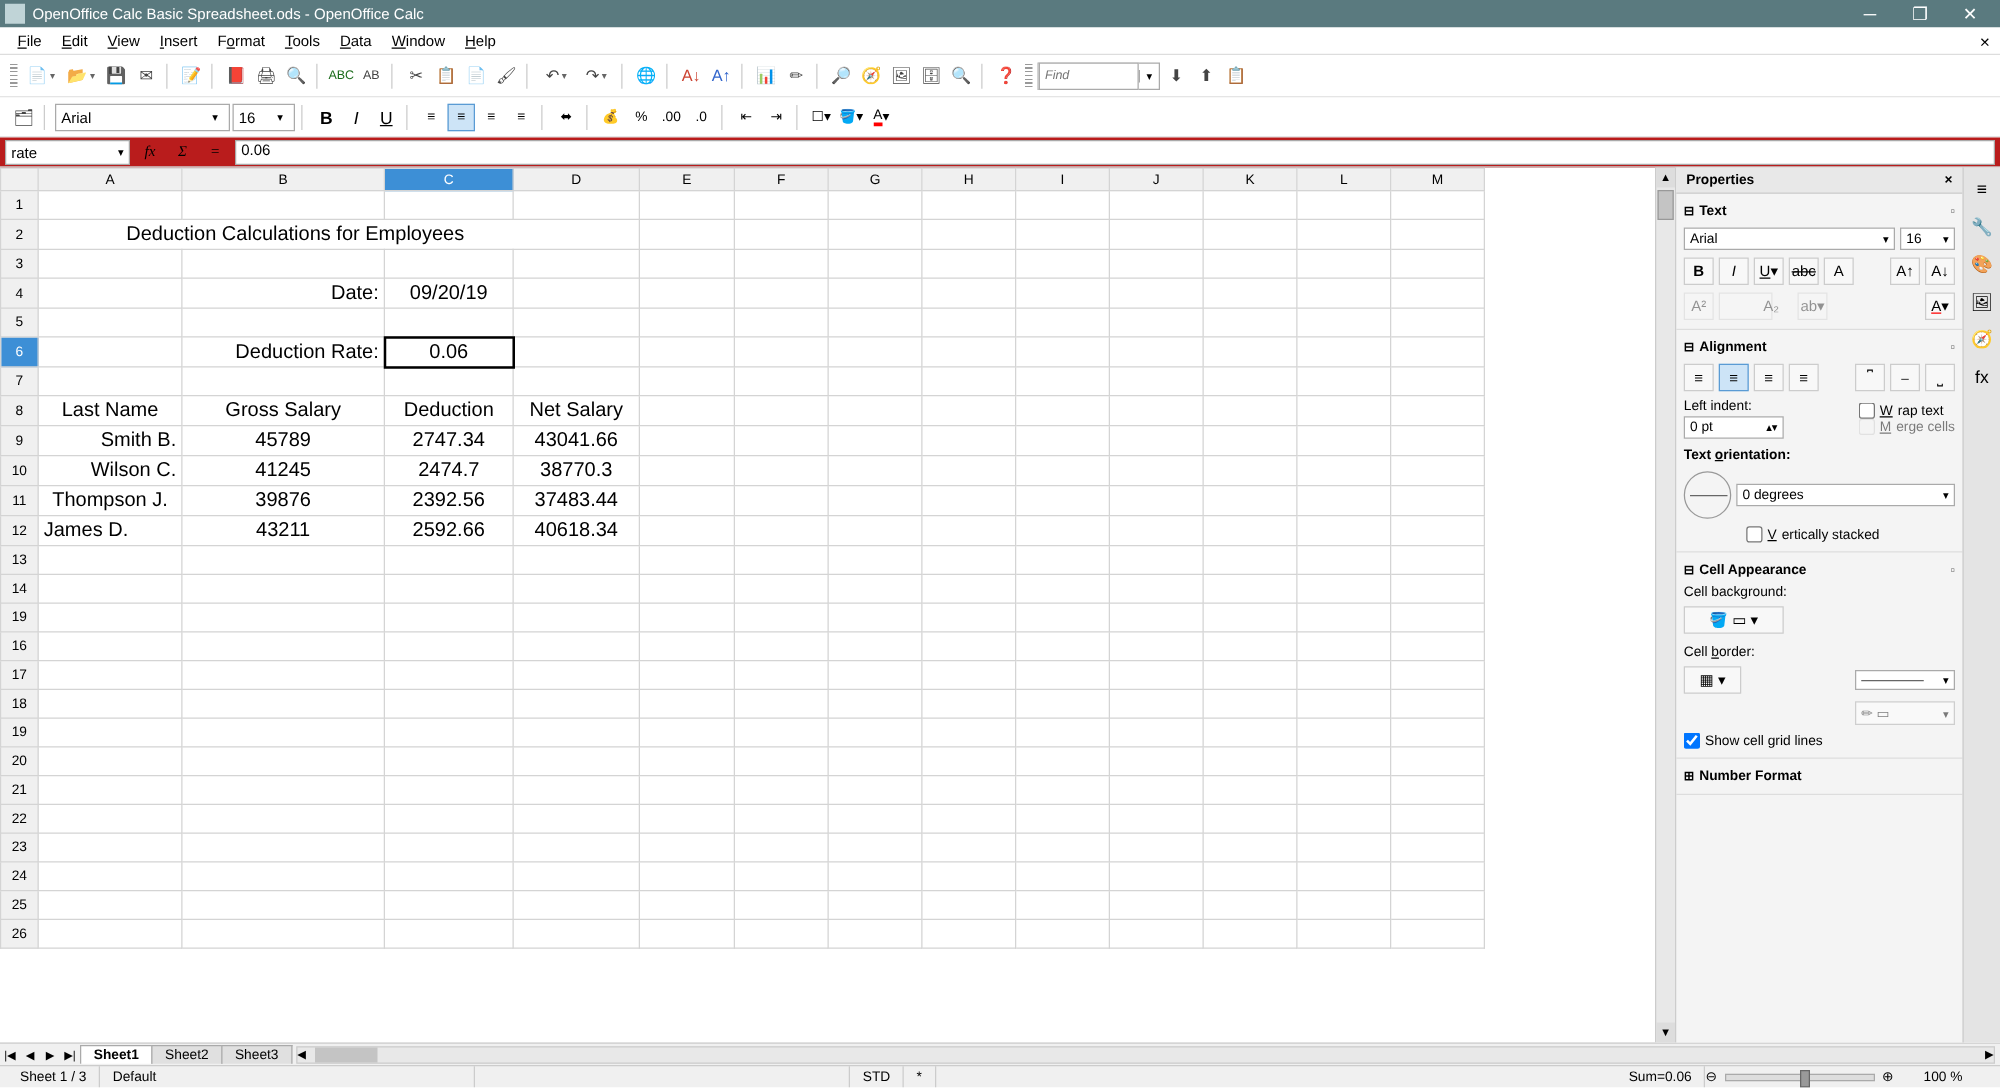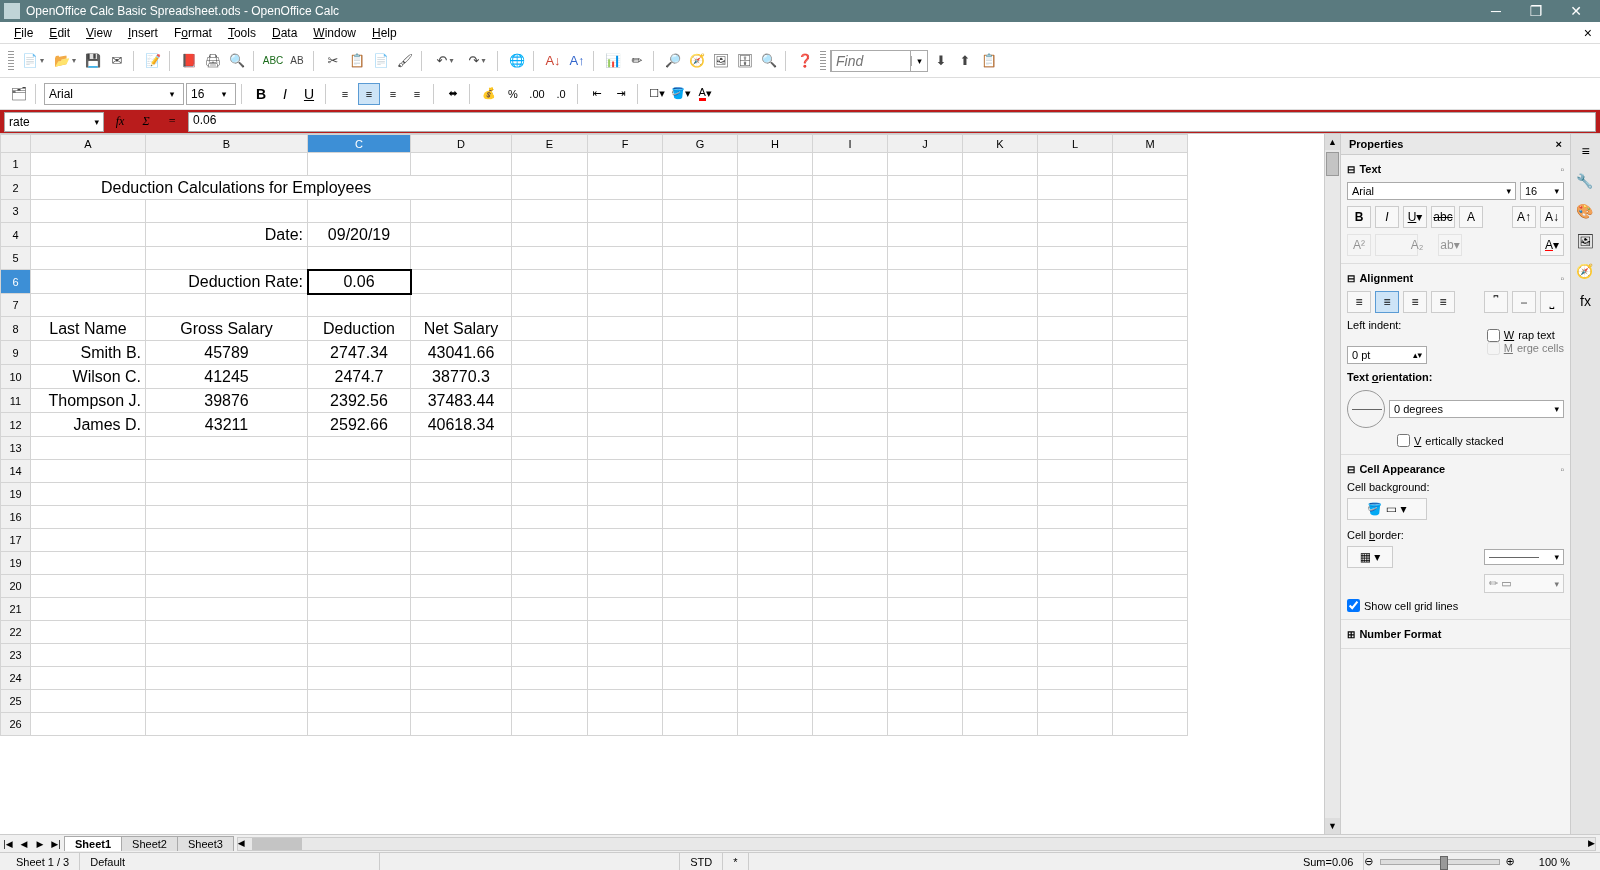--- a/index.html
+++ b/index.html
@@ -16,21 +16,21 @@
 .menubar .item { padding: 2px 8px; cursor: pointer; }
 .menubar .item u { text-decoration: underline; }
 .menubar .close-x { position: absolute; right: 8px; font-size: 14px; cursor: pointer; }
 
 
 .toolbar { background: #fff; height: 34px; display: flex; align-items: center; padding: 0 6px; border-bottom: 1px solid #ddd; gap: 2px; }
 .tbtn { width: 22px; height: 22px; display: inline-flex; align-items: center; justify-content: center; cursor: pointer; border: 1px solid transparent; font-size: 13px; color: #444; }
 .tbtn.drop { width: 30px; }
 .tbtn.drop::after { content: "▾"; font-size: 8px; margin-left: 2px; color: #666; }
 .tsep { width: 4px; height: 20px; border-left: 1px solid #ccc; margin: 0 3px; }
-.findbox { height: 22px; width: 80px; border: 1px solid #aaa; padding: 0 4px; font-size: 14px; color: #888; font-style: italic; }
+.findbox { height: 22px; width: 80px; border: 1px solid #aaa; padding: 0 4px; font-size: 10px; color: #888; font-style: italic; }
 .findwrap { border: 1px solid #aaa; display: flex; align-items: center; height: 22px; }
 .findwrap .dd { width: 16px; text-align: center; font-size: 9px; border-left: 1px solid #aaa; }
 .toolbar .grip { width: 6px; height: 20px; background: repeating-linear-gradient(#999 0 1px, transparent 1px 3px); margin: 0 2px; }
 
 
 .formatbar { background: #fff; height: 32px; display: flex; align-items: center; padding: 0 6px; border-bottom: 1px solid #ddd; gap: 2px; }
 .fontname { height: 22px; width: 140px; border: 1px solid #aaa; display: flex; align-items: center; padding: 0 4px; }
 .fontname .dd, .fontsize .dd { width: 14px; text-align: center; font-size: 9px; margin-left: auto; }
 .fontsize { height: 22px; width: 50px; border: 1px solid #aaa; display: flex; align-items: center; padding: 0 4px; }
 .fbtn { width: 22px; height: 22px; display: inline-flex; align-items: center; justify-content: center; cursor: pointer; font-size: 14px; font-family: 'Times New Roman', serif; }
@@ -412,37 +412,37 @@
               <td></td>
               <td></td>
               <td></td>
               <td></td>
               <td></td>
               <td></td>
               <td></td>
             </tr>
             <tr class="r-tall">
               <th>11</th>
-              <td style="text-align: right;">Thompson J.</td>
+              <td style="text-align: center;">Thompson J.</td>
               <td style="text-align: center;">39876</td>
               <td style="text-align: center;">2392.56</td>
               <td style="text-align: center;">37483.44</td>
               <td></td>
               <td></td>
               <td></td>
               <td></td>
               <td></td>
               <td></td>
               <td></td>
               <td></td>
               <td></td>
             </tr>
             <tr class="r-tall">
               <th>12</th>
-              <td style="text-align: right;">James D.</td>
+              <td style="text-align: left;">James D.</td>
               <td style="text-align: center;">43211</td>
               <td style="text-align: center;">2592.66</td>
               <td style="text-align: center;">40618.34</td>
               <td></td>
               <td></td>
               <td></td>
               <td></td>
               <td></td>
               <td></td>
               <td></td>
@@ -508,20 +508,36 @@
               <td></td>
               <td></td>
               <td></td>
               <td></td>
               <td></td>
               <td></td>
               <td></td>
             </tr>
             <tr>
               <th>17</th>
+              <td></td>
+              <td></td>
+              <td></td>
+              <td></td>
+              <td></td>
+              <td></td>
+              <td></td>
+              <td></td>
+              <td></td>
+              <td></td>
+              <td></td>
+              <td></td>
+              <td></td>
+            </tr>
+            <tr>
+              <th>18</th>
               <td></td>
               <td></td>
               <td></td>
               <td></td>
               <td></td>
               <td></td>
               <td></td>
               <td></td>
               <td></td>
               <td></td>
@@ -724,21 +740,21 @@
           <div class="pbtn">≡</div>
           <div class="pbtn">≡</div>
           <div style="flex:1"></div>
           <div class="pbtn">⎴</div>
           <div class="pbtn">⎯</div>
           <div class="pbtn">⎵</div>
         </div>
         <div class="row">
           <div style="flex:1;">
             <div>Left indent:</div>
-            <div class="sel" style="width:80px;margin-top:15px;">
+            <div class="sel" style="width:80px;margin-top:2px;">
                 <span>0 pt</span>
                 <span class="dd">▴▾</span>
               </div>
           </div>
           <div>
             <label>
                 <input type="checkbox" style=""> 
                 <u>W</u>
                 <span>rap text</span>
               </label>

